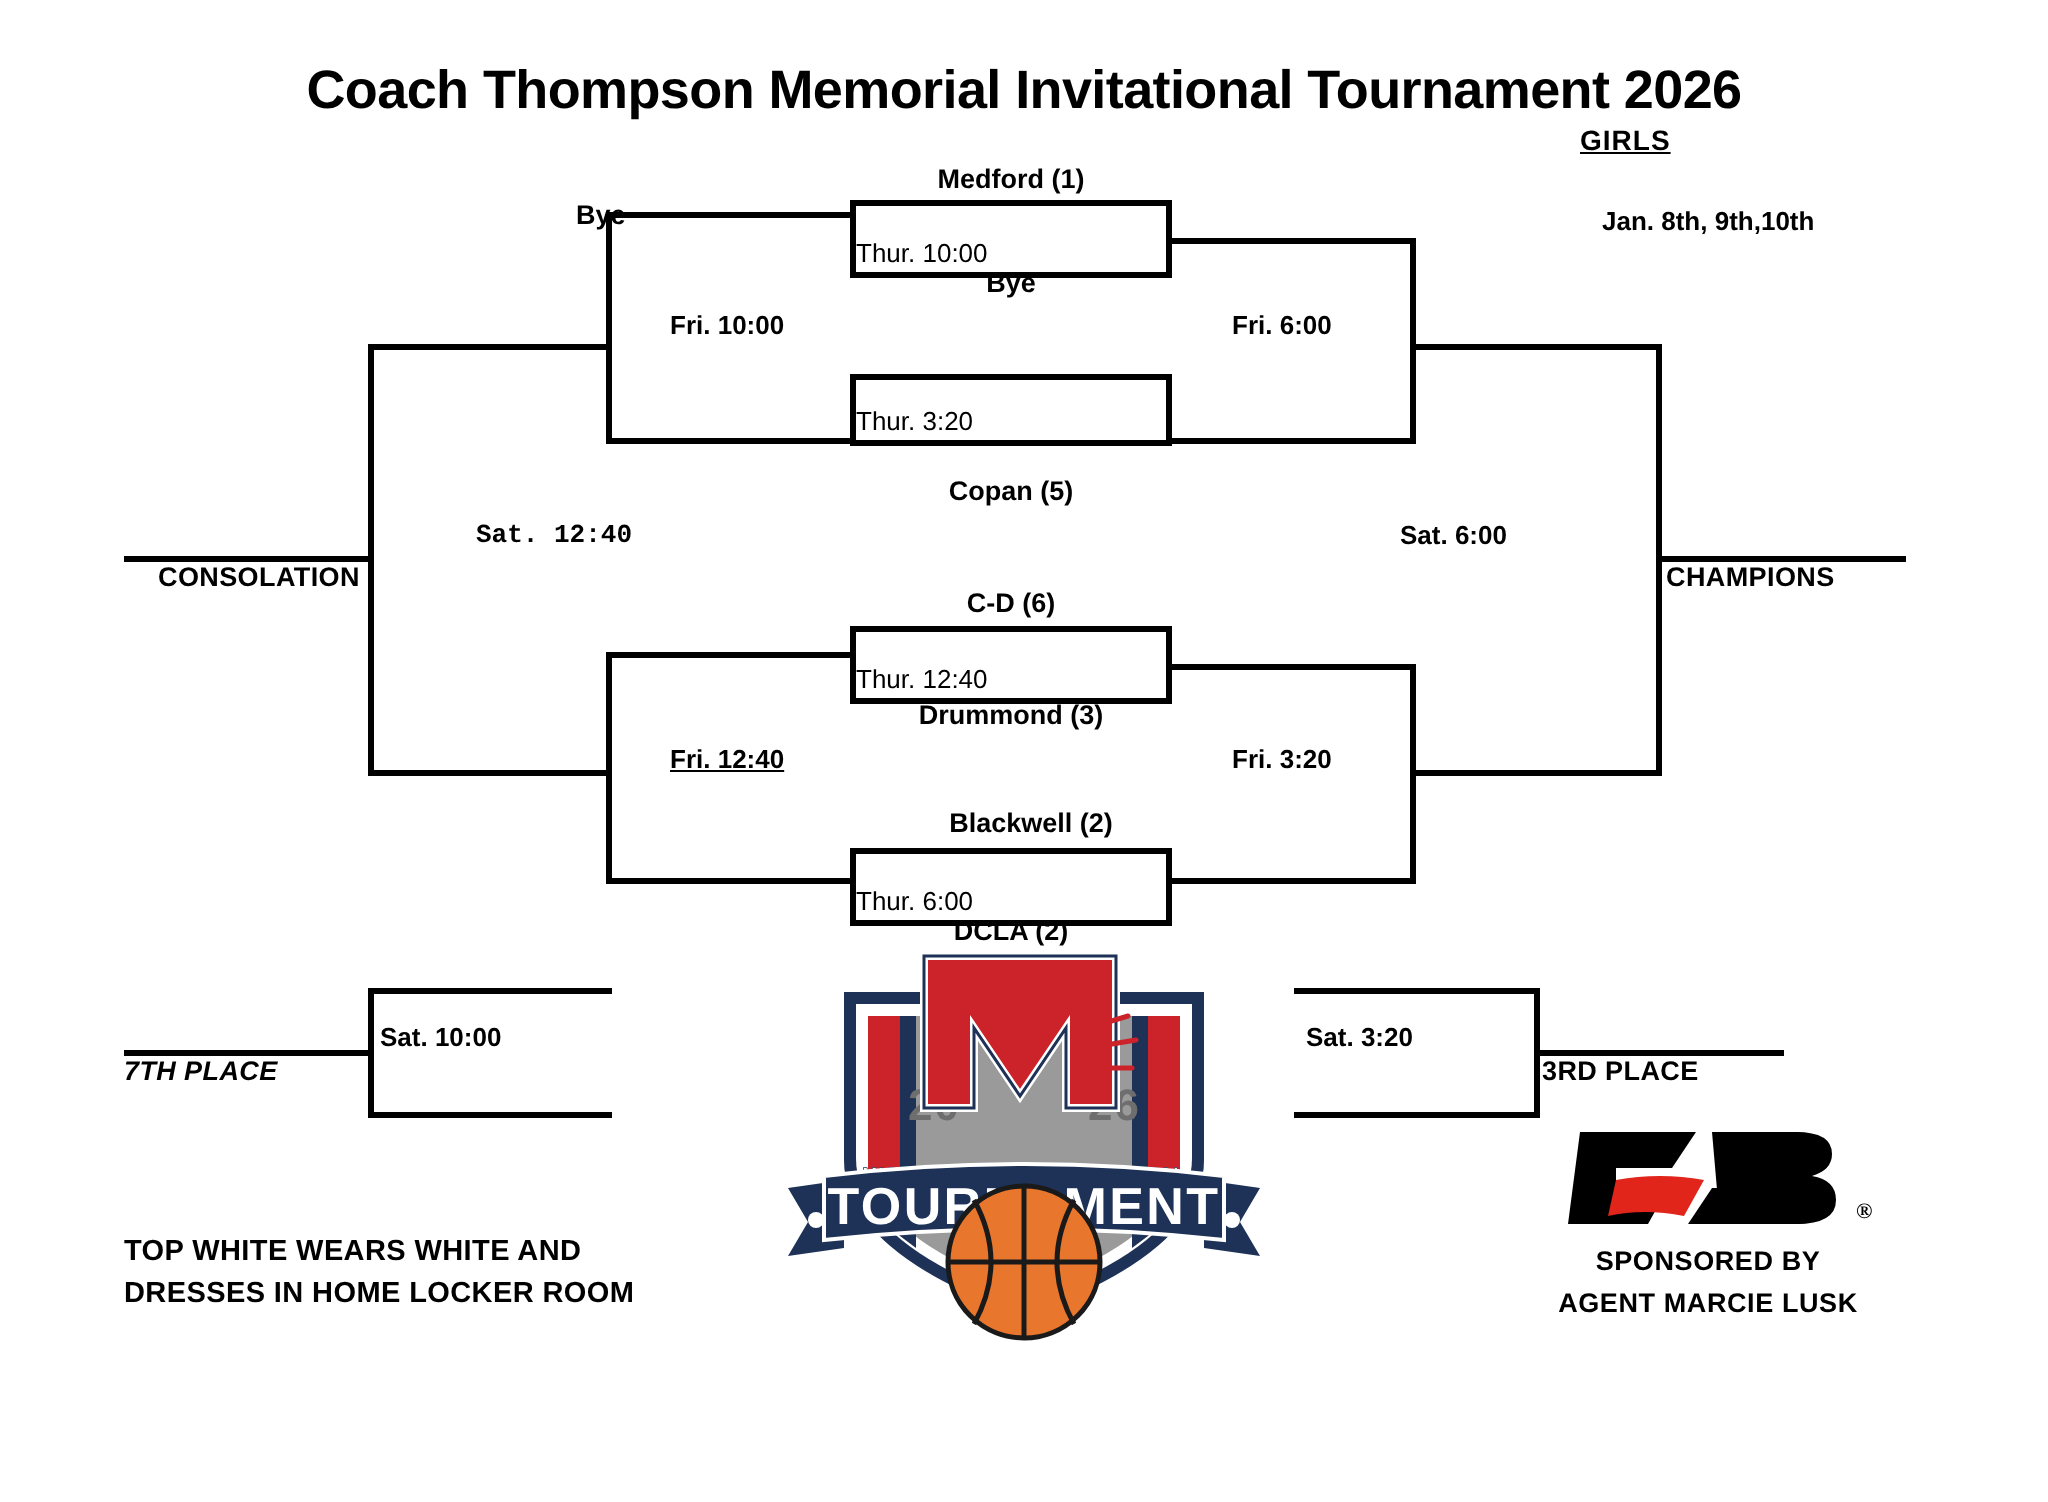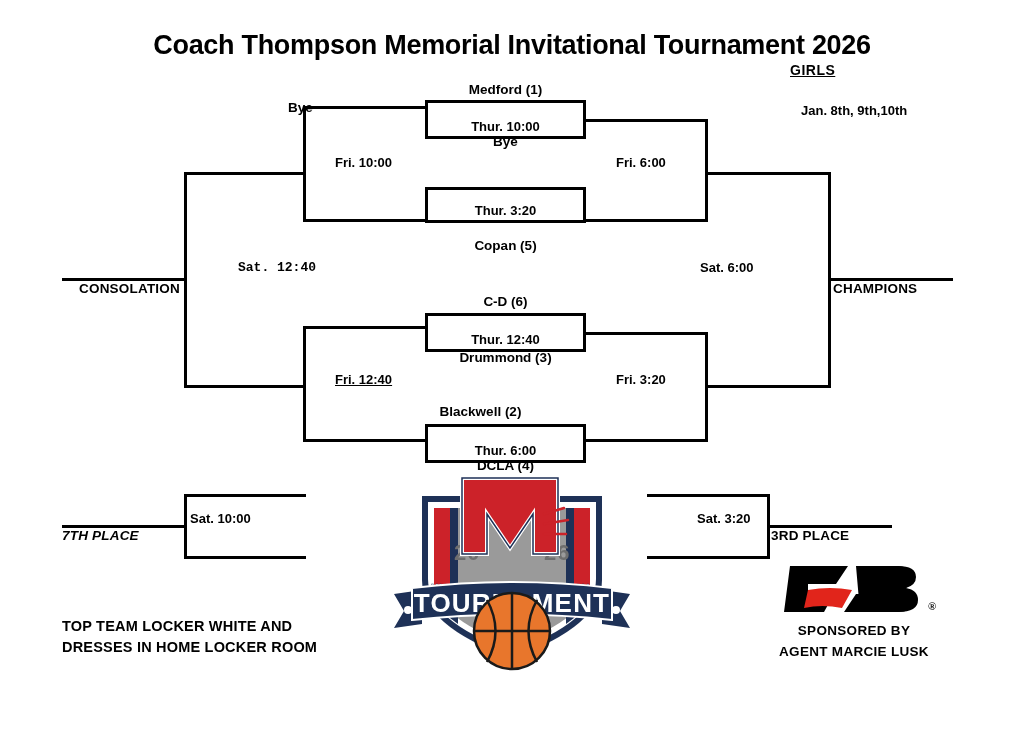--- a/index.html
+++ b/index.html
@@ -42,23 +42,23 @@
     white-space: nowrap;
   }
   .team {
     font-size: 13.5px;
     font-weight: bold;
     white-space: nowrap;
     text-align: center;
   }
   .gametime {
     font-size: 13px;
-    font-weight: bold;
-    white-space: nowrap;
-    text-align: center;
+    font-weight: normal;
+    white-space: nowrap;
+    text-align: left;
   }
   .roundtime {
     font-size: 13px;
     font-weight: bold;
     white-space: nowrap;
   }
   .placelabel {
     font-size: 13.5px;
     font-weight: bold;
     letter-spacing: 0.2px;
@@ -146,25 +146,25 @@
     <div class="gametime">Thur. 3:20</div>
   </div>
   <div class="abs team" style="left:425px; top:238px; width:161px;">Copan (5)</div>
 
   <div class="abs team" style="left:425px; top:294px; width:161px;">C-D (6)</div>
   <div class="abs gamebox" style="left:425px; top:313px; width:161px; height:39px;">
     <div class="gametime">Thur. 12:40</div>
   </div>
   <div class="abs team" style="left:425px; top:350px; width:161px;">Drummond (3)</div>
 
-  <div class="abs team" style="left:400px; top:404px; width:161px;text-align:center;">Blackwell (2)</div>
+  <div class="abs team" style="left:435px; top:404px; width:161px;text-align:center;">Blackwell (2)</div>
   <div class="abs gamebox" style="left:425px; top:424px; width:161px; height:39px;">
     <div class="gametime">Thur. 6:00</div>
   </div>
-  <div class="abs team" style="left:425px; top:458px; width:161px;">DCLA (4)</div>
+  <div class="abs team" style="left:425px; top:458px; width:161px;">DCLA (2)</div>
 
   <div class="abs team" style="left:288px; top:100px; width:80px; text-align:left;">Bye</div>
 
   <div class="abs vline" style="left:705px; top:119px; height:103px;"></div>
   <div class="abs hline" style="left:583px; top:119px; width:125px;"></div>
   <div class="abs hline" style="left:583px; top:219px; width:125px;"></div>
   <div class="abs roundtime" style="left:616px; top:155px;">Fri. 6:00</div>
 
   <div class="abs vline" style="left:705px; top:332px; height:110px;"></div>
   <div class="abs hline" style="left:583px; top:332px; width:125px;"></div>
@@ -183,24 +183,24 @@
   <div class="abs hline" style="left:184px; top:556px; width:122px;"></div>
   <div class="abs hline" style="left:62px; top:525px; width:125px;"></div>
   <div class="abs placelabel" style="left:62px; top:528px;font-style:italic;">7TH PLACE</div>
   <div class="abs roundtime" style="left:190px; top:511px;">Sat. 10:00</div>
 
   <div class="abs vline" style="left:767px; top:494px; height:65px;"></div>
   <div class="abs hline" style="left:647px; top:494px; width:123px;"></div>
   <div class="abs hline" style="left:647px; top:556px; width:123px;"></div>
   <div class="abs hline" style="left:767px; top:525px; width:125px;"></div>
   <div class="abs placelabel" style="left:771px; top:528px;">3RD PLACE</div>
-  <div class="abs roundtime" style="left:653px; top:511px;margin-left:44px;">Sat. 3:20</div>
+  <div class="abs roundtime" style="left:653px; top:511px;">Sat. 3:20</div>
 
   <div class="abs note" style="left:62px; top:616px;">
-    <div>TOP TEAM LOCKER WHITE AND</div>
+    <div>TOP WHITE WEARS WHITE AND</div>
     <div>DRESSES IN HOME LOCKER ROOM</div>
   </div>
 
   <div class="emblem" style="left:392px; top:468px; width:240px; height:205px;">
     <svg width="240" height="205" viewBox="0 0 240 205">
 
       <path d="M30 28 L210 28 L210 112 Q210 158 120 190 Q30 158 30 112 Z" fill="#1e3157"></path>
       <path d="M36 34 L204 34 L204 111 Q204 154 120 183 Q36 154 36 111 Z" fill="#ffffff"></path>
       <path d="M42 40 L198 40 L198 110 Q198 150 120 177 Q42 150 42 110 Z" fill="#9a9a9a"></path>
 

